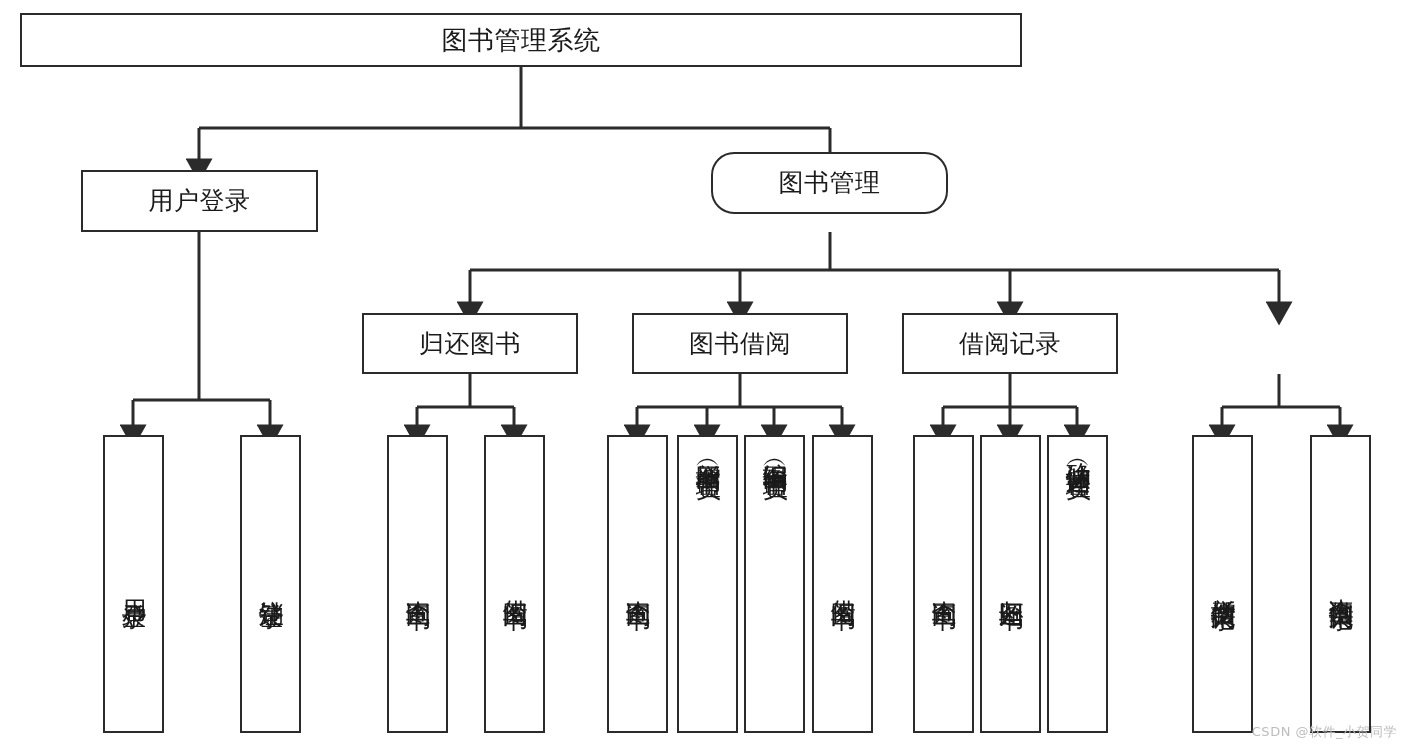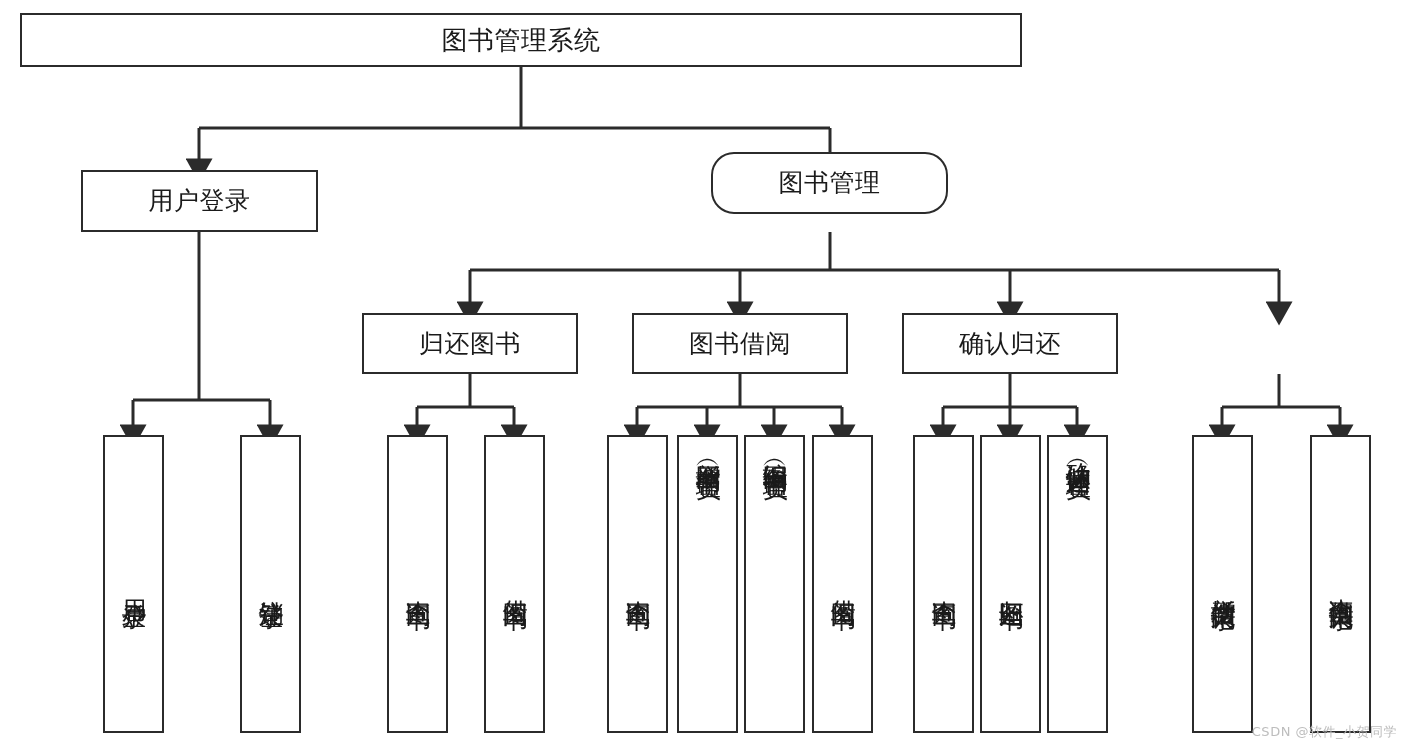--- a/index.html
+++ b/index.html
@@ -147,21 +147,21 @@
 
   <div class="node horiz" style="left:362px; top:313px; width:216px; height:61px;">
     <span class="node-label">归还图书</span>
   </div>
 
   <div class="node horiz" style="left:632px; top:313px; width:216px; height:61px;">
     <span class="node-label">图书借阅</span>
   </div>
 
   <div class="node horiz" style="left:902px; top:313px; width:216px; height:61px;">
-    <span class="node-label">确认归还</span>
+    <span class="node-label">借阅记录</span>
   </div>
 
 
   <div class="node vert centered" style="left:103px; top:435px; width:61px; height:298px;">
     <span class="node-label">用户登录</span>
   </div>
 
   <div class="node vert centered" style="left:240px; top:435px; width:61px; height:298px;">
     <span class="node-label">注销登录</span>
   </div>

